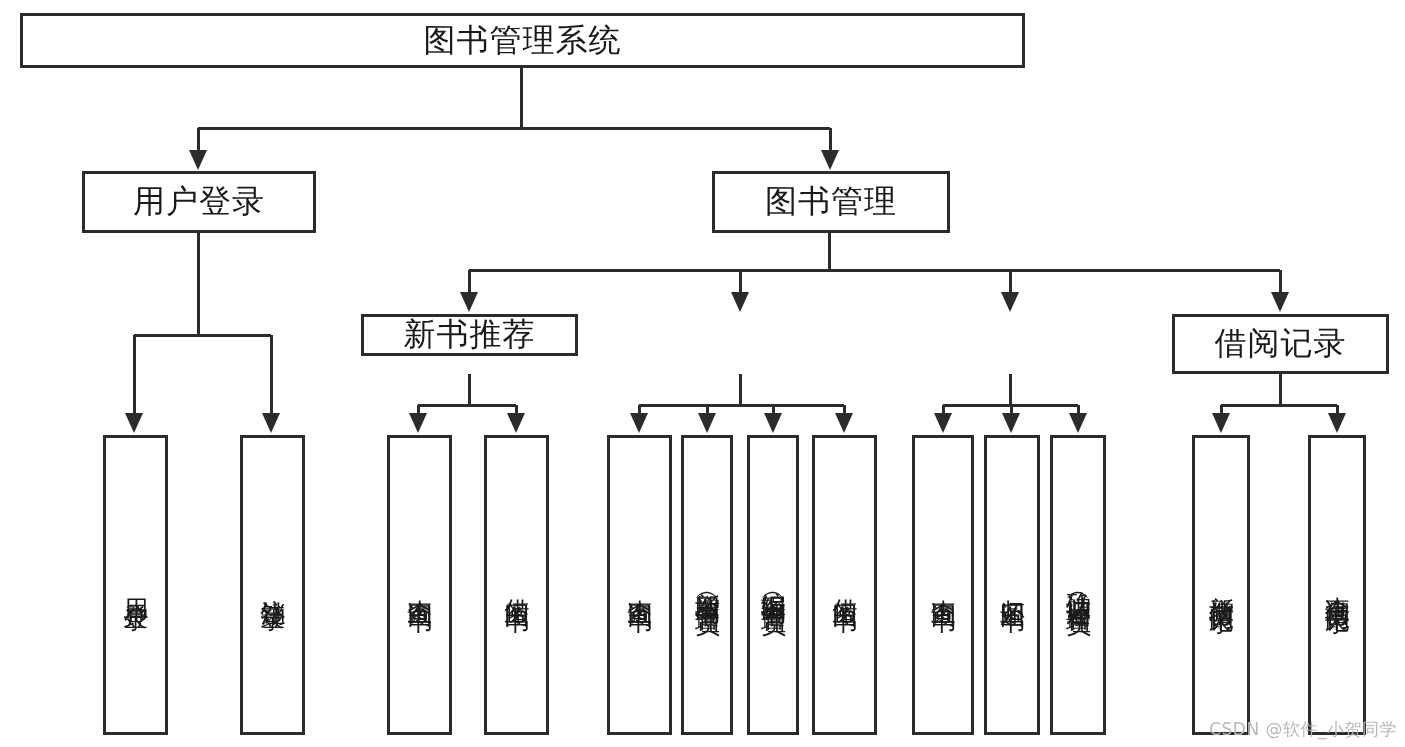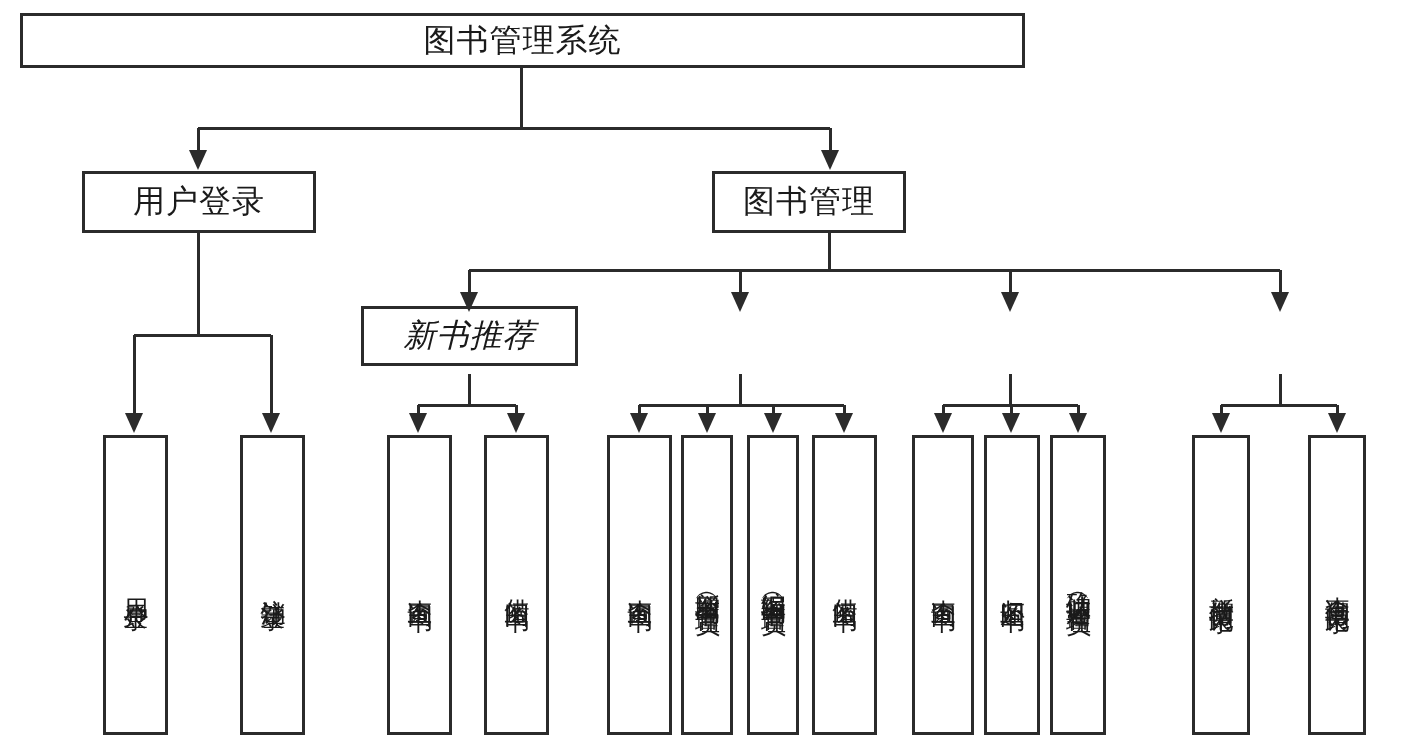--- a/index.html
+++ b/index.html
@@ -70,23 +70,24 @@
   }
 </style>
 </head>
 <body>
 
 <div id="canvas">
 
   <div class="node h" id="node-root" style="left: 20px; top: 13px; width: 1005px; height: 55px;">图书管理系统</div>
 
   <div class="node h" id="node-l2-0" style="left: 82px; top: 171px; width: 234px; height: 62px;">用户登录</div>
-  <div class="node h" id="node-l2-1" style="left: 712px; top: 171px; width: 194px; height: 62px;">图书管理</div>
+  <div class="node h" id="node-l2-1" style="left: 712px; top: 171px; width: 238px; height: 62px;">图书管理</div>
 
-  <div class="node h" id="node-l3-0" style="left: 361px; top: 306px; width: 217px; height: 60px; font-style: italic;">新书推荐</div>
+  <div class="node h" id="node-l3-0" style="left: 361px; top: 314px; width: 217px; height: 42px;">新书推荐</div>
+  <div class="node h" id="node-l3-3" style="left: 1172px; top: 314px; width: 217px; height: 60px;">借阅记录</div>
 
   <div class="node v" id="leaf-0" style="left: 103px; top: 435px; width: 65px; height: 300px;">
       <span class="vtext">用户登录</span>
     </div>
   <div class="node v" id="leaf-1" style="left: 240px; top: 435px; width: 65px; height: 300px;">
       <span class="vtext">注销登录</span>
     </div>
   <div class="node v" id="leaf-2" style="left: 387px; top: 435px; width: 65px; height: 300px;">
       <span class="vtext">查询图书</span>
     </div>
@@ -169,13 +170,14 @@
       <div class="line vert" style="left: 1077px; top: 405px; height: 8px;"></div>
       <div class="arrow" style="left: 1069px; top: 413px;"></div>
       <div class="line vert" style="left: 1279px; top: 374px; height: 31px;"></div>
       <div class="line horz" style="left: 1221px; top: 404px; width: 116px;"></div>
       <div class="line vert" style="left: 1220px; top: 405px; height: 8px;"></div>
       <div class="arrow" style="left: 1212px; top: 413px;"></div>
       <div class="line vert" style="left: 1336px; top: 405px; height: 8px;"></div>
       <div class="arrow" style="left: 1328px; top: 413px;"></div>
     </div>
 
+  <div id="watermark">CSDN @软件_小贺同学</div>
 </div>
 
 </body></html>

